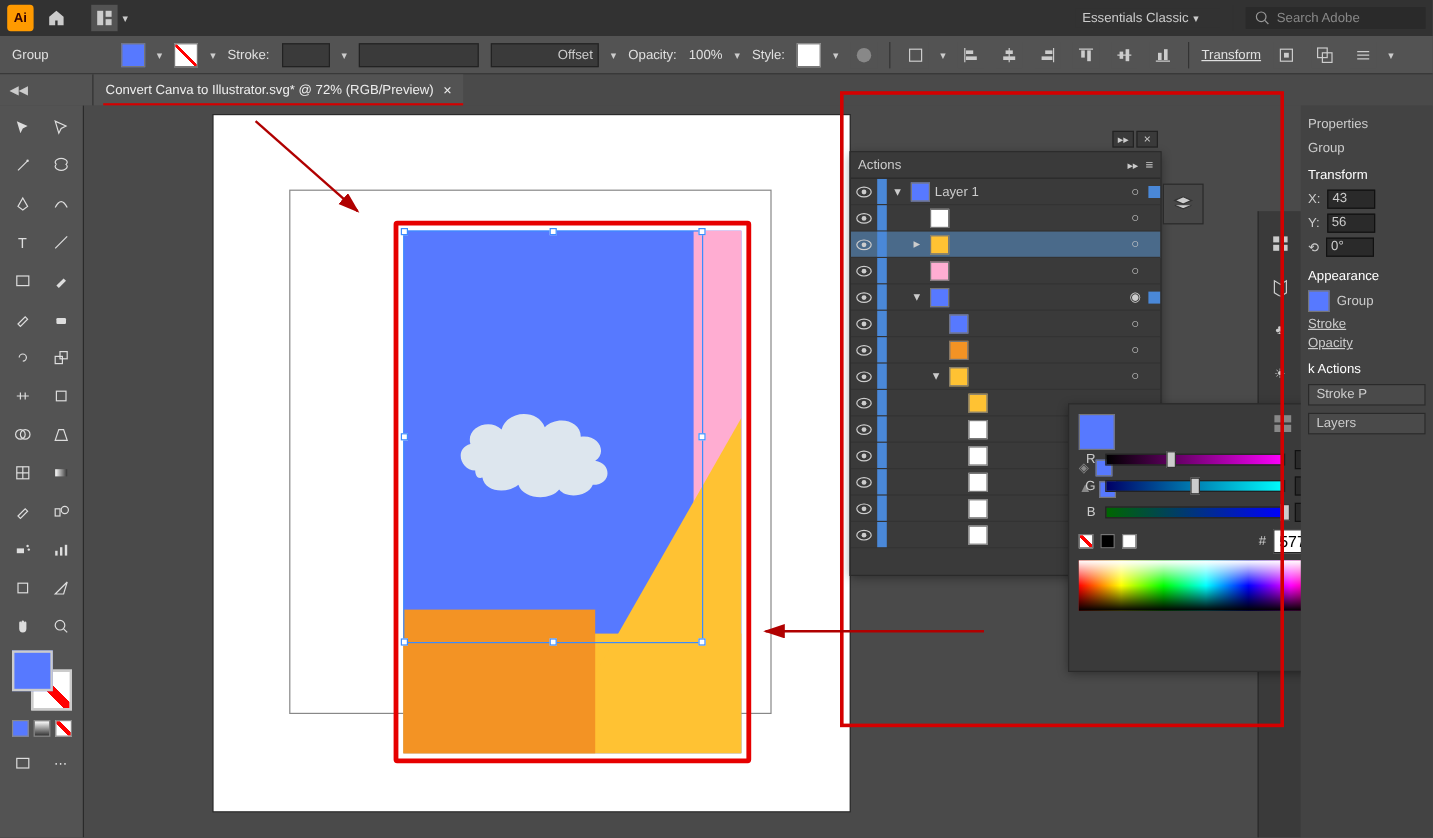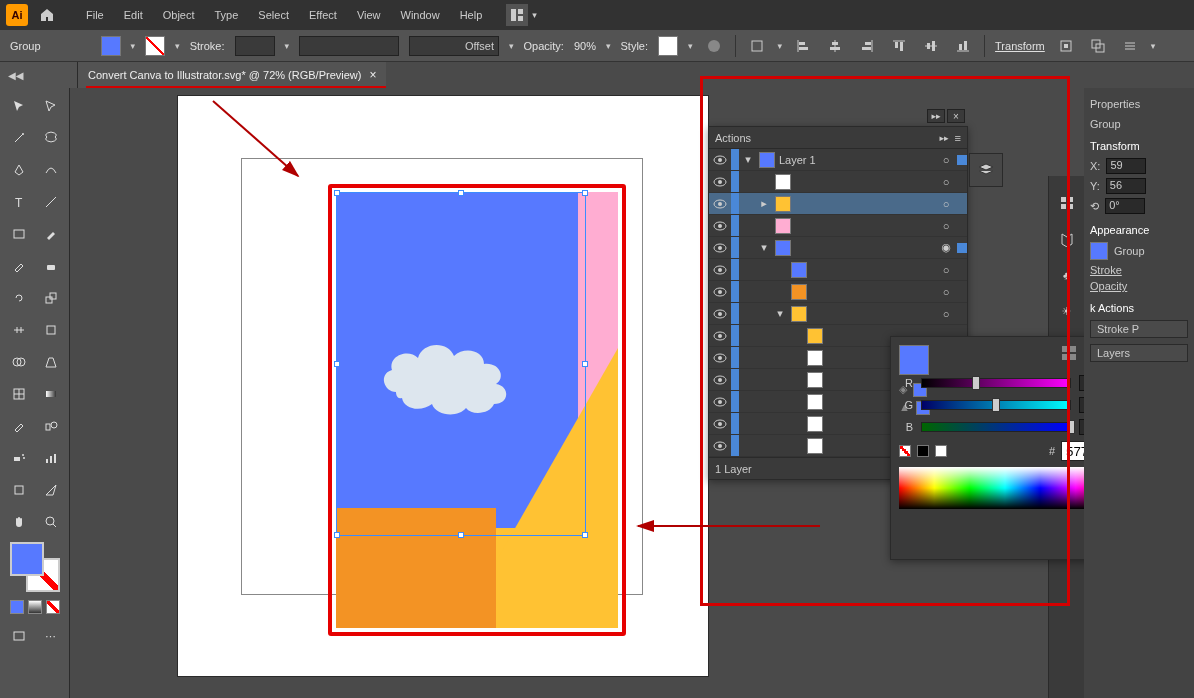--- a/index.html
+++ b/index.html
@@ -107,58 +107,58 @@
 </head>
 <body>
 
 <div class="menubar">
   <div class="app-logo">Ai</div>
   <div class="home-icon">
     <svg width="16" height="16" viewBox="0 0 16 16">
         <path fill="#ccc" d="M8 2l6 5v7H9v-4H7v4H2V7z"></path>
       </svg>
   </div>
-  <div class="menu-items">
-    <span>File</span>
-    <span>Edit</span>
-    <span>Object</span>
-    <span>Type</span>
-    <span>Select</span>
-    <span>Effect</span>
-    <span>View</span>
-    <span>Window</span>
-    <span>Help</span>
-  </div>
   <div class="ctrl-btn" style="margin-left:10px">
     <svg width="14" height="14" viewBox="0 0 14 14">
         <rect x="1" y="1" width="5" height="12" fill="#ccc"></rect>
         <rect x="8" y="1" width="5" height="5" fill="#ccc"></rect>
         <rect x="8" y="8" width="5" height="5" fill="#ccc"></rect>
       </svg>
   </div>
   <span style="font-size:9px">▾</span>
+  <div class="menubar-right">
+    <div class="workspace-sel chevron">Essentials Classic</div>
+    <div class="divider-v"></div>
+    <div class="search-bar">
+      <svg width="12" height="12" viewBox="0 0 12 12">
+          <circle cx="5" cy="5" r="4" stroke="#999" fill="none"></circle>
+          <line x1="8" y1="8" x2="11" y2="11" stroke="#999"></line>
+        </svg>
+      <span style="color:#888">Search Adobe</span>
+    </div>
+  </div>
 </div>
 
 <div class="controlbar">
   <span class="ctrl-label">Group</span>
   <div style="width:40px"></div>
   <div class="swatch fill"></div>
     <span style="font-size:9px">▾</span>
   <div class="swatch stroke"></div>
     <span style="font-size:9px">▾</span>
   <span class="ctrl-label">Stroke:</span>
   <input class="ctrl-input" style="width: 40px;">
   <span style="font-size:9px">▾</span>
   <div class="ctrl-input" style="width:100px"></div>
   <div class="ctrl-input" style="width:90px;display:flex;align-items:center;justify-content:flex-end;padding-right:4px">
       <span>Offset</span>
     </div>
     <span style="font-size:9px">▾</span>
   <span class="ctrl-label">Opacity:</span>
-  <span class="ctrl-label">90%</span>
+  <span class="ctrl-label">100%</span>
     <span style="font-size:9px">▾</span>
   <span class="ctrl-label">Style:</span>
   <div class="swatch" style="background:#fff"></div>
     <span style="font-size:9px">▾</span>
   <div class="ctrl-btn">
       <svg width="16" height="16" viewBox="0 0 16 16">
         <circle cx="8" cy="8" r="6" fill="#888"></circle>
       </svg>
     </div>
   <div class="divider-v"></div>
@@ -743,30 +743,20 @@
           </div>
           <div class="bluecol"></div>
           <span class="indent" style="width:48px"></span>
           <span class="twisty"></span>
           <div class="thumb" style="background:#fff"></div>
           <span class="lname"><path></path></span>
           <span class="target"></span>
           <div class="lselmark" style="background:transparent"></div>
         </div>
       </div>
-    <div class="layer-foot">
-      <span>1 Layer</span>
-      <div style="flex:1"></div>
-      <span>⇱</span>
-      <span><svg width="12" height="12">
-            <circle cx="5" cy="5" r="4" fill="none" stroke="#ccc"></circle>
-            <line x1="8" y1="8" x2="11" y2="11" stroke="#ccc"></line>
-          </svg></span>
-      <span>◧</span>
-    </div>
   </div>
 
   <div class="panel color-panel">
     <div style="display:flex;padding:8px;gap:10px;align-items:flex-start">
       <div class="cp-swatch"></div>
       <div style="flex:1"></div>
       <div><svg width="16" height="16">
             <rect x="1" y="1" width="6" height="6" fill="#888"></rect>
             <rect x="9" y="1" width="6" height="6" fill="#888"></rect>
             <rect x="1" y="9" width="6" height="6" fill="#888"></rect>
@@ -815,21 +805,21 @@
     </div>
     <div class="spectrum"></div>
   </div>
 
   <div class="props-panel">
     <div class="prop-hdr">Properties</div>
     <div>Group</div>
     <div class="prop-sec">Transform</div>
     <div class="prop-row">
         <span>X:</span>
-        <div class="prop-val">59</div>
+        <div class="prop-val">43</div>
       </div>
     <div class="prop-row">
         <span>Y:</span>
         <div class="prop-val">56</div>
       </div>
     <div class="prop-row">
         <span>⟲</span>
         <div class="prop-val">0°</div>
       </div>
     <div class="prop-sec">Appearance</div>

